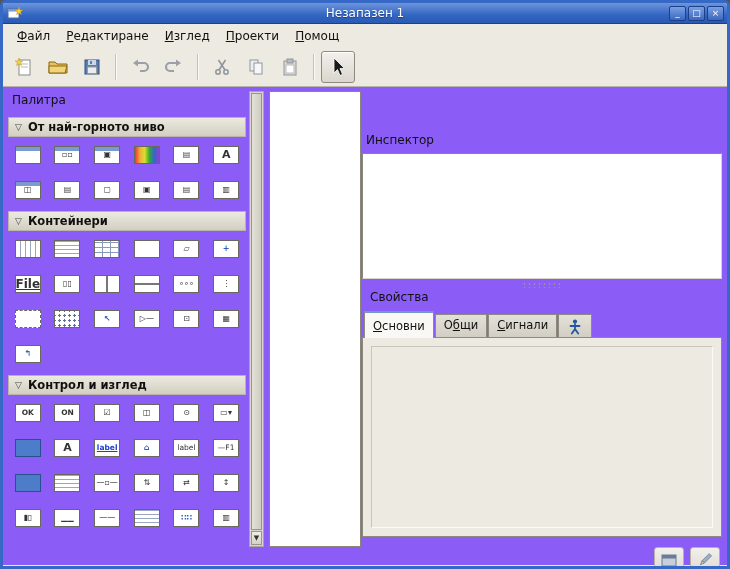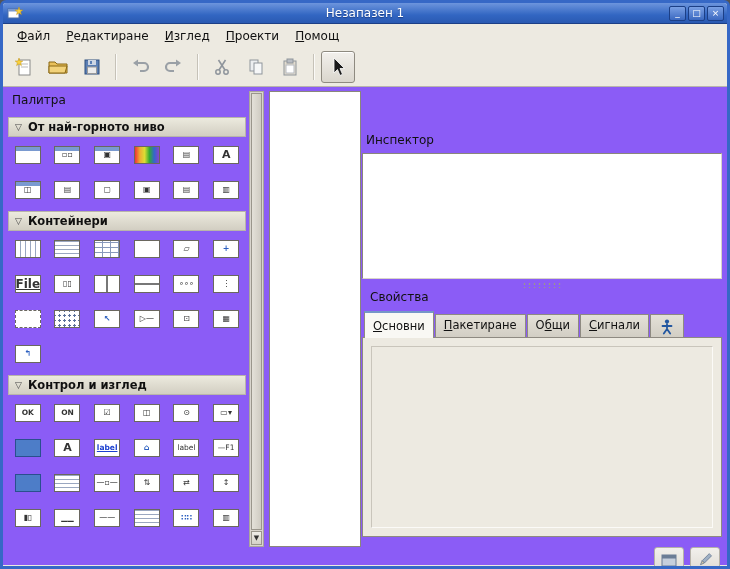--- a/index.html
+++ b/index.html
@@ -512,23 +512,20 @@
       <div class="side-label">Инспектор</div>
       <div class="inspector-box"></div>
       <div class="grip"></div>
       <div class="props-label">Свойства</div>
 
       <div class="tabs-row">
         <div class="tab selected">
           <span><span></span><span class="accel">О</span><span>сновни</span></span>
         </div>
         <div class="tab">
-          <span><span></span><span class="accel">П</span><span>акетиране</span></span>
-        </div>
-        <div class="tab">
           <span><span>О</span><span class="accel">б</span><span>щи</span></span>
         </div>
         <div class="tab">
           <span><span></span><span class="accel">С</span><span>игнали</span></span>
         </div>
         <div class="tab icontab">
           <svg width="16" height="17">
             <circle cx="8" cy="3.5" r="2.1" fill="#2257a0"></circle>
             <path d="M8,6 v5 M3.5,8 h9 M8,11 l-3.2,4.5 M8,11 l3.2,4.5" stroke="#2257a0" stroke-width="1.8" fill="none" stroke-linecap="round"></path>
           </svg>

